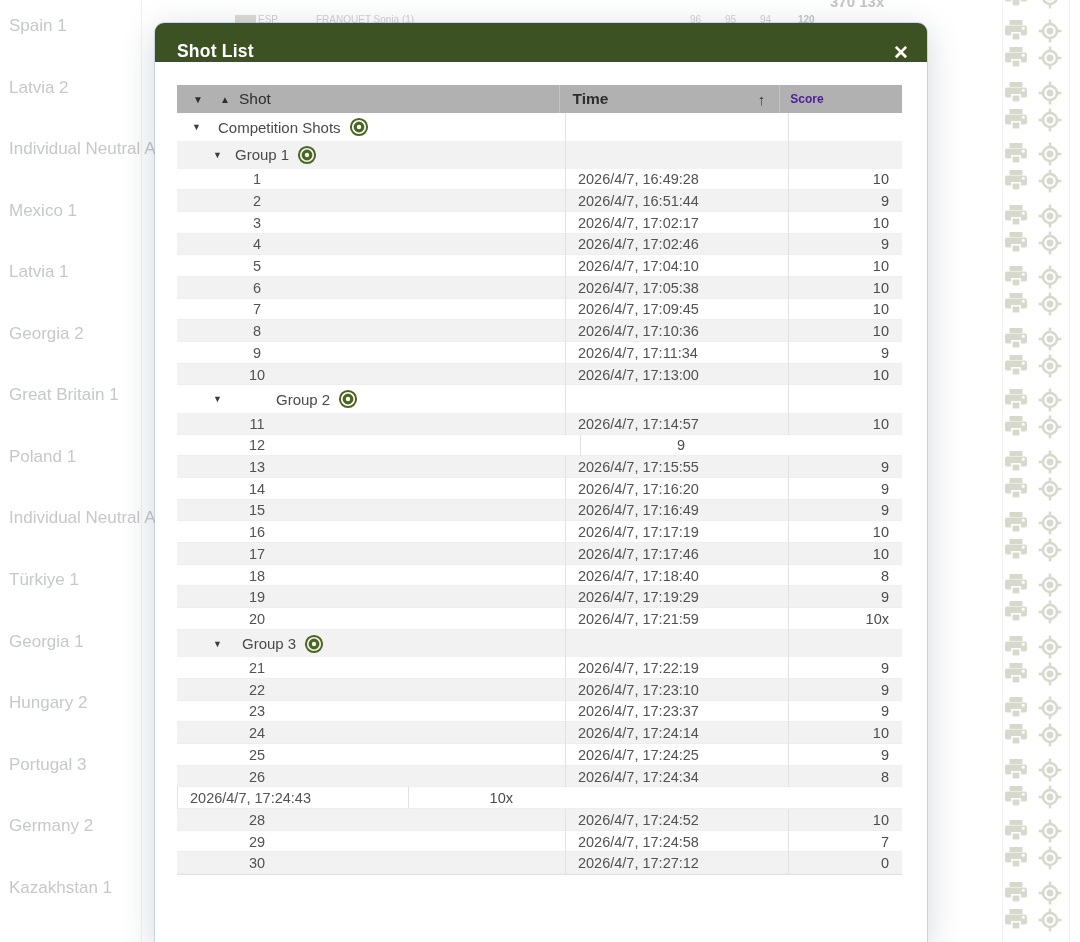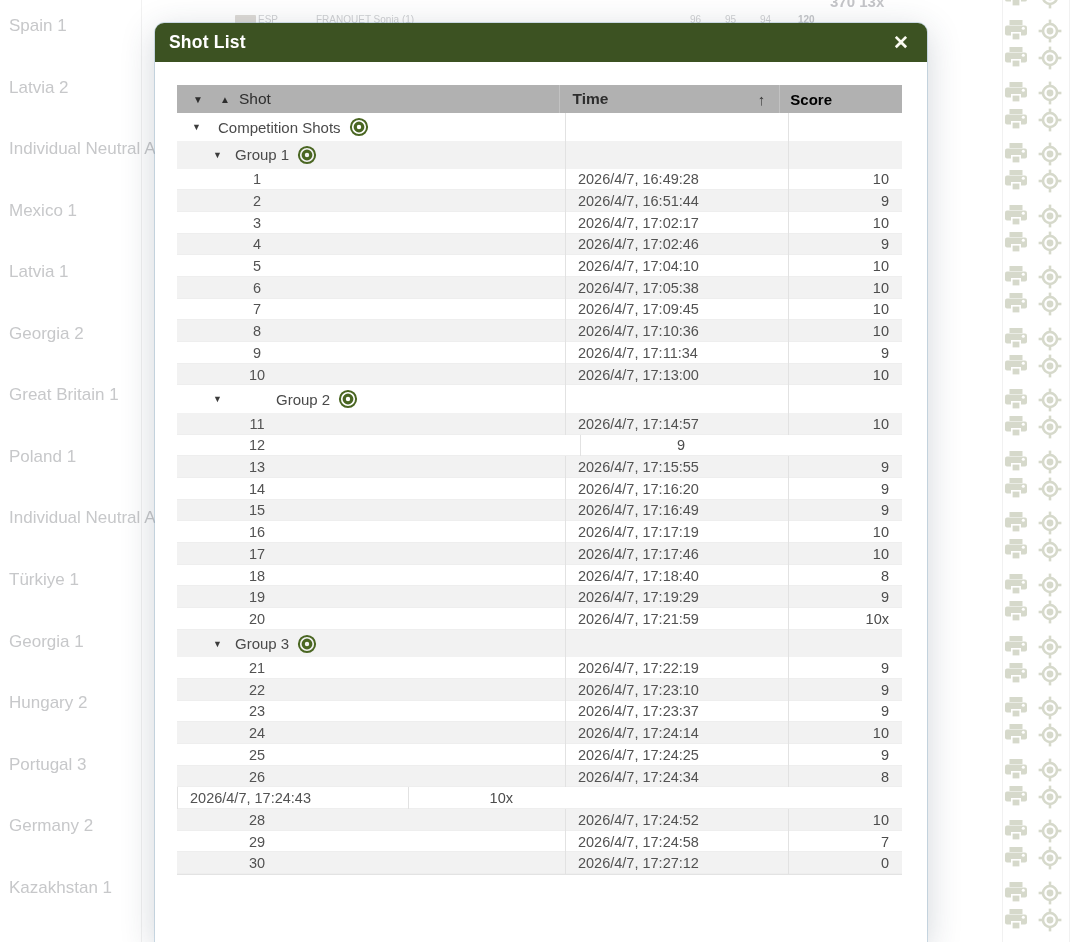--- a/index.html
+++ b/index.html
@@ -16,39 +16,39 @@
   .icon-box{position:absolute;width:24px;height:24px;}
   .icon-box svg{display:block;}
   
   .modal{
     position:absolute;left:155px;top:23px;width:772px;height:919px;background:#fff;
     border-radius:10px 10px 0 0;
     box-shadow:0 0 0 1px rgba(140,175,200,.4), 0 8px 34px rgba(40,60,80,.22);
   }
   .modal-header{
     height:39px;background:#3c5222;border-radius:9px 9px 0 0;
-    display:flex;align-items:center;padding:0 18px 0 14px;
+    display:flex;align-items:flex-end;padding:0 18px 0 22px;
   }
   .modal-title{color:#ffffff;font-weight:700;font-size:17.5px;letter-spacing:.2px;}
   .modal-close{margin-left:auto;color:#fbfbf2;font-size:19px;font-weight:700;line-height:1;cursor:pointer;}
   
   .shot-table{position:absolute;left:22px;top:62px;width:725px;border-bottom:1px solid #e3e3e3;}
   .row{display:flex;background:#fff;}
   .row.alt{background:#f2f2f2;}
   .row.shot{height:21.7px;box-shadow:inset 0 -1px #eeeeee;}
   .row.group-root{height:28px;}
   .row.group{height:27.5px;}
   .t-header{display:flex;height:28px;background:#b1b1b1;}
   .c-shot{width:403px;position:relative;}
   .c-time{width:218px;border-left:1px solid #e2e2e2;padding-left:12px;display:flex;align-items:center;
           font-size:14.5px;color:#525252;}
   .c-score{width:104px;border-left:1px solid #e2e2e2;padding-right:13px;display:flex;align-items:center;
            justify-content:flex-end;font-size:14.5px;color:#4c4c4c;}
   .t-header .c-time{border-left:1px solid #c2c2c2;color:#2d2d2d;font-weight:700;font-size:15.5px;position:relative;}
-  .t-header .c-score{border-left:1px solid #c2c2c2;color:#000000;font-weight:700;font-size:15px;justify-content:flex-start;padding-left:10px;}
+  .t-header .c-score{border-left:1px solid #c2c2c2;color:#4c1d95;font-weight:700;font-size:12px;justify-content:flex-start;padding-left:10px;}
   .h-tri{position:absolute;top:50%;transform:translateY(-50%);font-size:10px;color:#2e2e2e;cursor:pointer;}
   .h-shot-label{position:absolute;left:62px;top:50%;transform:translateY(-50%);
                 font-size:15.5px;font-weight:400;color:#2d2d2d;}
   .h-sort-arrow{position:absolute;right:14px;top:50%;transform:translateY(-50%);
                 font-size:15px;font-weight:400;color:#3a3a3a;cursor:pointer;}
   .tree-tri{position:absolute;top:50%;transform:translateY(-50%);font-size:9px;color:#3c3c3c;cursor:pointer;}
   .tree-label{position:absolute;top:50%;transform:translateY(-50%);display:flex;align-items:center;gap:8px;
               font-size:15px;color:#4a4a4a;white-space:nowrap;}
   .shot-num{position:absolute;left:62px;width:36px;text-align:center;top:50%;transform:translateY(-50%);
             font-size:14.5px;color:#525252;}
@@ -878,21 +878,21 @@
         <div class="row shot">
           <div class="c-shot">
             <span class="shot-num">20</span>
           </div>
           <div class="c-time">2026/4/7, 17:21:59</div>
           <div class="c-score">10x</div>
         </div>
         <div class="row group alt">
           <div class="c-shot">
             <span class="tree-tri" style="left: 36px;">▼</span>
-            <span class="tree-label" style="left: 58px;">
+            <span class="tree-label" style="left: 65px;">
               <span>Group 3</span>
               <svg width="20" height="20" viewBox="0 0 20 20">
                 <circle cx="10" cy="10" r="8.1" fill="none" stroke="#4a6622" stroke-width="2"></circle>
                 <circle cx="10" cy="10" r="3.8" fill="none" stroke="#4a6622" stroke-width="3.2"></circle>
               </svg>
             </span>
           </div>
           <div class="c-time"></div>
           <div class="c-score"></div>
         </div>

